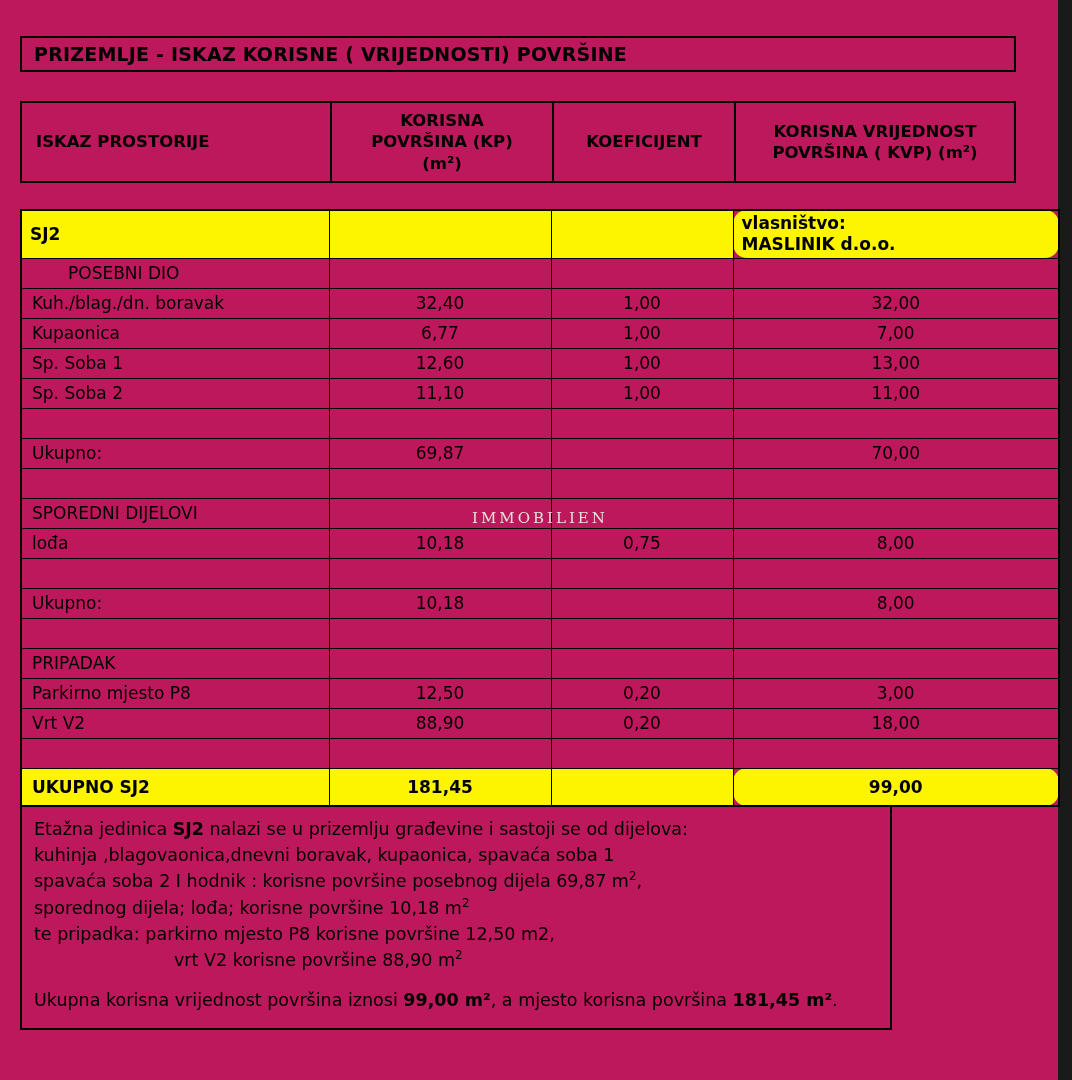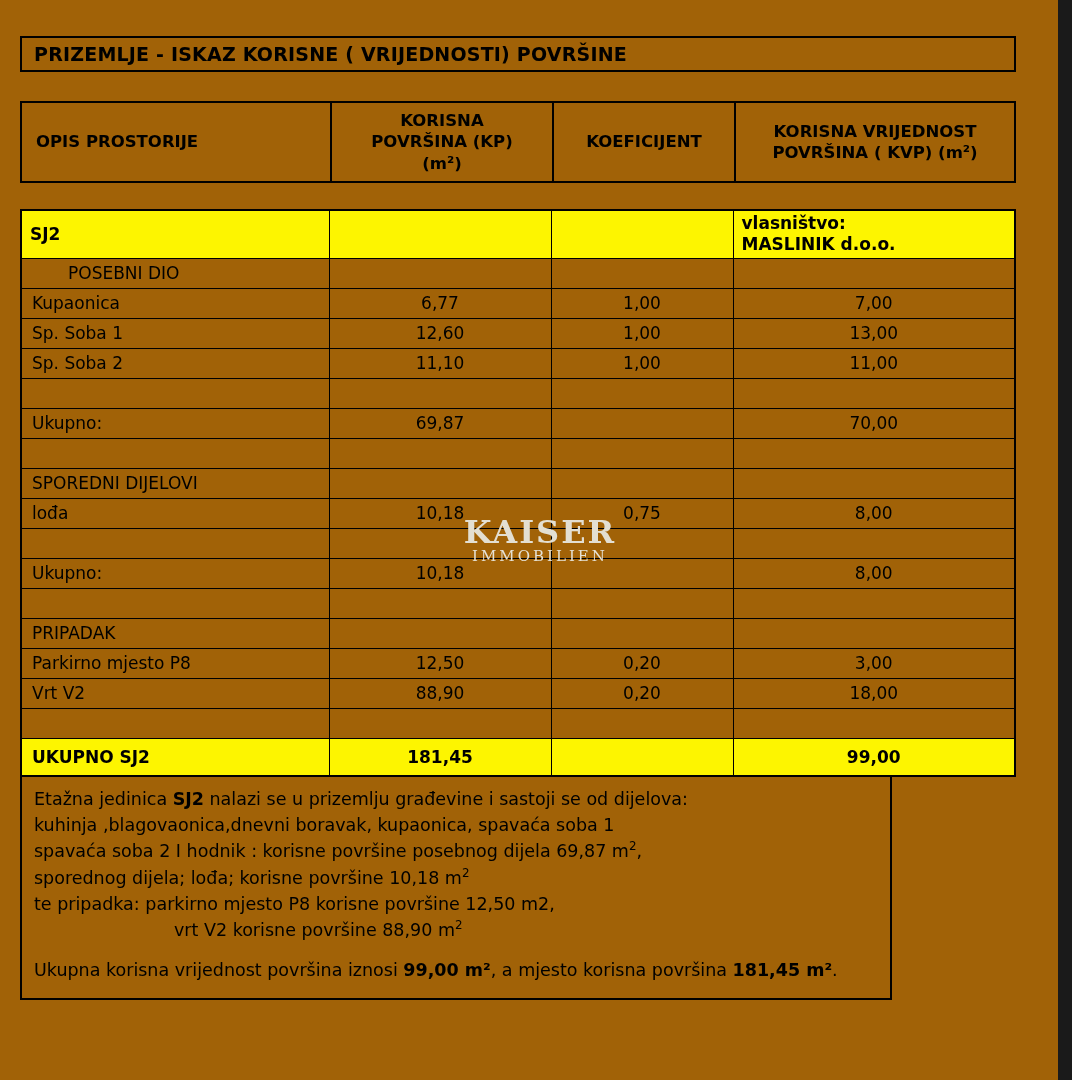--- a/index.html
+++ b/index.html
@@ -13,21 +13,21 @@
     position: relative;
     font-family: "DejaVu Sans", "Liberation Sans", sans-serif;
     color: #000000;
     overflow: hidden;
   }
   .page {
     position: absolute;
     left: 0; top: 0;
     width: 1072px;
     height: 1080px;
-    background: #a16207;
+    background: #be185d;
   }
   .right-strip {
     position: absolute;
     right: 0; top: 0;
     width: 14px;
     height: 1080px;
     background: #1a1a1a;
   }
   .content {
     position: absolute;
@@ -90,21 +90,21 @@
     height: 30px;
     padding: 0 8px;
     box-sizing: border-box;
     vertical-align: middle;
   }
   .main-table td.last { border-right: none; }
   .main-table tr:last-child td { border-bottom: none; margin-left: 20px; }
   .c-desc { width: 308px; }
   .c-kp   { width: 222px; text-align: center; }
   .c-koef { width: 182px; text-align: center; }
-  .c-kvp  { width: 282px; text-align: center; }
+  .c-kvp  { width: 326px; text-align: center; border-radius: 14px; }
 
   .row-yellow td { background: #fdf500; }
   .owner-row td { height: 48px; vertical-align: middle; }
   .owner-label {
     font-weight: bold;
     font-size: 17.5px;
   }
   .owner-block {
     font-weight: bold;
     font-size: 16.5px;
@@ -167,21 +167,21 @@
   <div class="right-strip"></div>
 
   <div class="content">
 
     <div class="title-box">
       <span>PRIZEMLJE - ISKAZ  KORISNE ( VRIJEDNOSTI) POVRŠINE</span>
     </div>
 
     <div class="header-table">
       <div class="hcell hc1">
-        <span>OPIS  PROSTORIJE</span>
+        <span>ISKAZ  PROSTORIJE</span>
       </div>
       <div class="hcell hc2">
         <span>
           <span>KORISNA</span><br>
           <span>POVRŠINA (KP)</span><br>
           <span>(m²)</span>
         </span>
       </div>
       <div class="hcell hc3">
         <span>KOEFICIJENT</span>
@@ -214,20 +214,26 @@
         </tr>
 
         <tr>
           <td class="c-desc sub-head">POSEBNI  DIO</td>
           <td class="c-kp"></td>
           <td class="c-koef"></td>
           <td class="c-kvp last"></td>
         </tr>
 
         <tr>
+          <td class="c-desc plain-left">Kuh./blag./dn. boravak</td>
+          <td class="c-kp">32,40</td>
+          <td class="c-koef">1,00</td>
+          <td class="c-kvp last">32,00</td>
+        </tr>
+        <tr>
           <td class="c-desc plain-left">Kupaonica</td>
           <td class="c-kp">6,77</td>
           <td class="c-koef">1,00</td>
           <td class="c-kvp last">7,00</td>
         </tr>
         <tr>
           <td class="c-desc plain-left">Sp. Soba 1</td>
           <td class="c-kp">12,60</td>
           <td class="c-koef">1,00</td>
           <td class="c-kvp last">13,00</td>
@@ -348,17 +354,16 @@
       </div>
       <div class="spacer"></div>
       <div>
         <span>Ukupna korisna vrijednost površina iznosi </span><b>99,00 m²</b><span>, a mjesto korisna površina </span><b>181,45 m²</b><span>.</span>
       </div>
     </div>
 
   </div>
 
   <div class="watermark">
-    <div class="wm-main">KAISER</div>
     <div class="wm-sub">IMMOBILIEN</div>
   </div>
 
 </div>
 
 </body></html>

